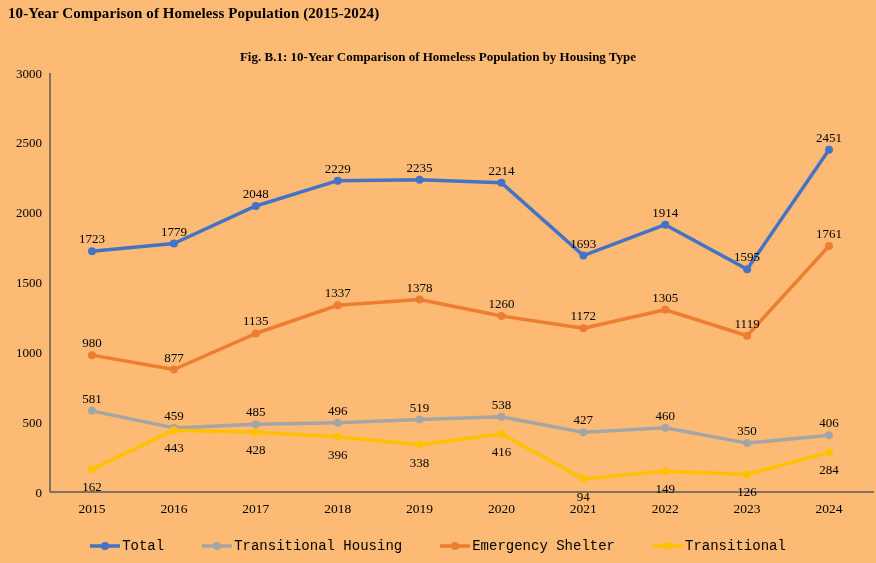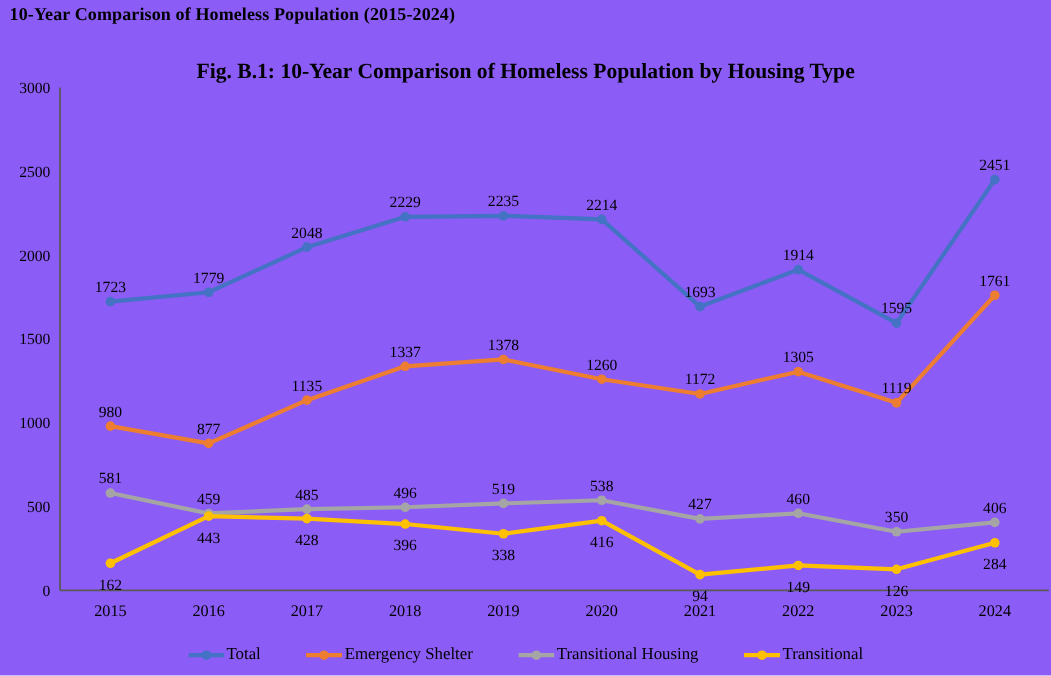--- a/index.html
+++ b/index.html
@@ -1,39 +1,39 @@
 <!DOCTYPE html>
 <html><head>
 <meta charset="utf-8">
 <style>
   html, body { margin: 0; padding: 0; background: #fff; }
   #page {
     position: relative;
     width: 876px;
     height: 563px;
-    background: #8b5cf6;
+    background: #fdba74;
     font-family: "Liberation Serif", "DejaVu Serif", serif;
     color: #000;
     overflow: hidden;
   }
   #doc-heading {
     position: absolute;
     top: 5px;
     left: 8px;
     font-size: 15px;
     font-weight: bold;
     letter-spacing: 0.1px;
   }
   #chart-title {
     position: absolute;
     top: 49px;
     left: 0;
     width: 100%;
     text-align: center;
-    font-size: 18px;
+    font-size: 13px;
     font-weight: bold;
   }
   #chart-svg {
     position: absolute;
     top: 0;
     left: 0;
   }
   #chart-svg text {
     font-family: "Liberation Serif", "DejaVu Serif", serif;
     fill: #000000;
@@ -43,20 +43,21 @@
   .data-label { font-size: 13px; }
   #legend {
     position: absolute;
     top: 538px;
     left: 0;
     width: 100%;
     display: flex;
     justify-content: center;
     align-items: flex-end;
     gap: 38px;
+    font-family: Liberation Mono, monospace;
   }
   .legend-item {
     display: flex;
     align-items: center;
     gap: 2px;
     font-size: 14px;
   }
   .legend-marker { display: block; }
 </style>
 </head>
@@ -195,31 +196,31 @@
   <div id="legend">
       <div class="legend-item">
         <svg width="30" height="10" class="legend-marker">
           <line x1="0" y1="5" x2="30" y2="5" stroke="#4472C4" stroke-width="3.5"></line>
           <circle cx="15" cy="5" r="4" fill="#4472C4"></circle>
         </svg>
         <span>Total</span>
       </div>
       <div class="legend-item">
         <svg width="30" height="10" class="legend-marker">
+          <line x1="0" y1="5" x2="30" y2="5" stroke="#A5A5A5" stroke-width="3.5"></line>
+          <circle cx="15" cy="5" r="4" fill="#A5A5A5"></circle>
+        </svg>
+        <span>Transitional Housing</span>
+      </div>
+      <div class="legend-item">
+        <svg width="30" height="10" class="legend-marker">
           <line x1="0" y1="5" x2="30" y2="5" stroke="#ED7D31" stroke-width="3.5"></line>
           <circle cx="15" cy="5" r="4" fill="#ED7D31"></circle>
         </svg>
         <span>Emergency Shelter</span>
-      </div>
-      <div class="legend-item">
-        <svg width="30" height="10" class="legend-marker">
-          <line x1="0" y1="5" x2="30" y2="5" stroke="#A5A5A5" stroke-width="3.5"></line>
-          <circle cx="15" cy="5" r="4" fill="#A5A5A5"></circle>
-        </svg>
-        <span>Transitional Housing</span>
       </div>
       <div class="legend-item">
         <svg width="30" height="10" class="legend-marker">
           <line x1="0" y1="5" x2="30" y2="5" stroke="#FFC000" stroke-width="3.5"></line>
           <circle cx="15" cy="5" r="4" fill="#FFC000"></circle>
         </svg>
         <span>Transitional</span>
       </div>
     </div>
 </div>

